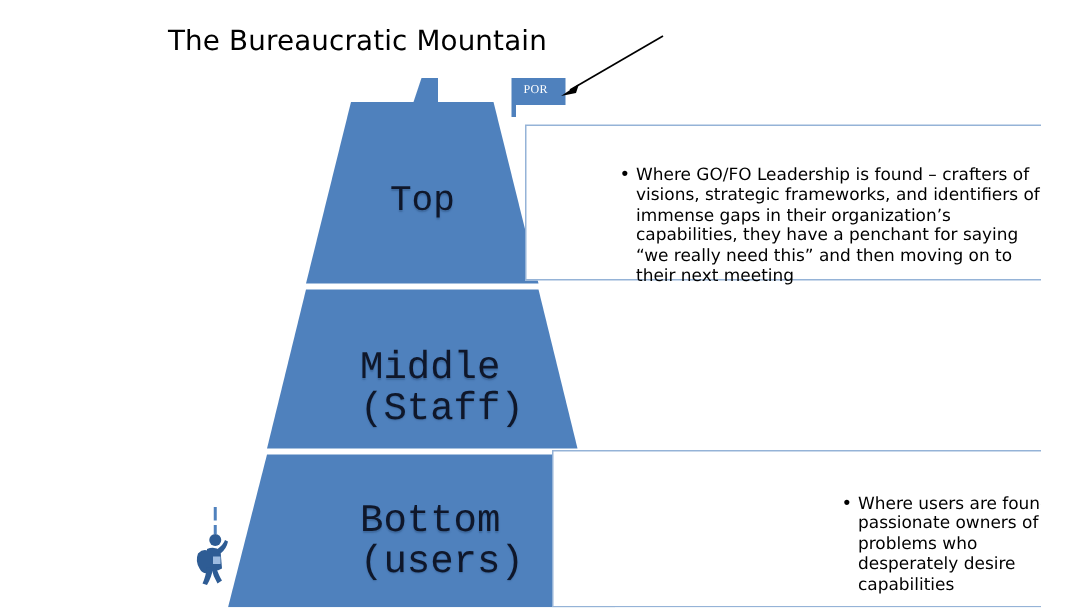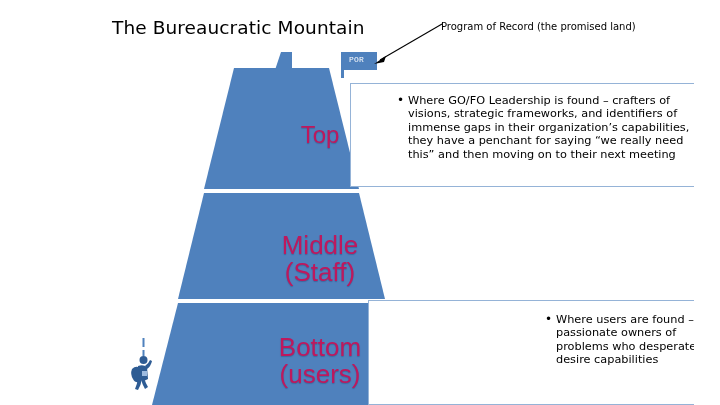--- a/index.html
+++ b/index.html
@@ -53,21 +53,21 @@
     width: 34px;
     height: 18px;
     background: #4F81BD;
   }
   .por-text {
     position: absolute;
     left: 8px;
     top: 3px;
     font-size: 8px;
     color: #ffffff;
-    font-family: Liberation Mono, monospace;
+    font-family: Liberation Serif, serif;
     letter-spacing: 0.2px;
   }
   #por-callout-label {
     position: absolute;
     left: 441px;
     top: 21px;
     font-size: 10px;
     color: #000000;
     font-family: "DejaVu Sans", sans-serif;
     white-space: nowrap;
@@ -87,23 +87,22 @@
     left: 0px;
     top: 0px;
     width: 720px;
     height: 405px;
     pointer-events: none;
   }
 
   
   .tier-label {
     position: absolute;
-    text-align: center;
-    color: #be185d;
-    font-family: Liberation Sans, sans-serif;
+    color: #0f172a;
+    font-family: Liberation Mono, monospace;
     line-height: 1.04;
     text-shadow: 0 1px 1px rgba(30,60,100,0.35);
   }
   #tier-label-top {
     left: 260px;
     top: 123px;
     width: 120px;
     font-size: 24px;
   }
   #tier-label-middle {
@@ -132,21 +131,21 @@
     line-height: 1.195;
   }
   .callout ul {
     margin: 0;
     padding: 0;
     list-style: none;
   }
   .callout li {
     position: relative;
     padding-left: 11px;
-    margin: 0;
+    margin: 16px;
   }
   .callout li::before {
     content: "\2022";
     position: absolute;
     left: 0;
     top: -1px;
     font-size: 12px;
   }
   #callout-top {
     left: 350px;
@@ -213,21 +212,20 @@
   <div class="por-flag">
     <div class="por-pole"></div>
     <div class="por-banner"></div>
     <div class="por-text">POR</div>
   </div>
 
   <svg id="por-leader" viewBox="0 0 80 50" width="80" height="50">
     <line x1="72" y1="4" x2="10" y2="40" stroke="#000000" stroke-width="1.1"></line>
     <polygon points="4,44 16,36 14,42" fill="#000000"></polygon>
   </svg>
-  <div id="por-callout-label">Program of Record (the promised land)</div>
 
   <div class="callout" id="callout-top">
     <ul>
       <li>Where GO/FO Leadership is found – crafters of visions, strategic frameworks, and identifiers of immense gaps in their organization’s capabilities, they have a penchant for saying “we really need this” and then moving on to their next meeting</li>
     </ul>
   </div>
 
 
   <div class="callout" id="callout-bottom">
     <ul>

